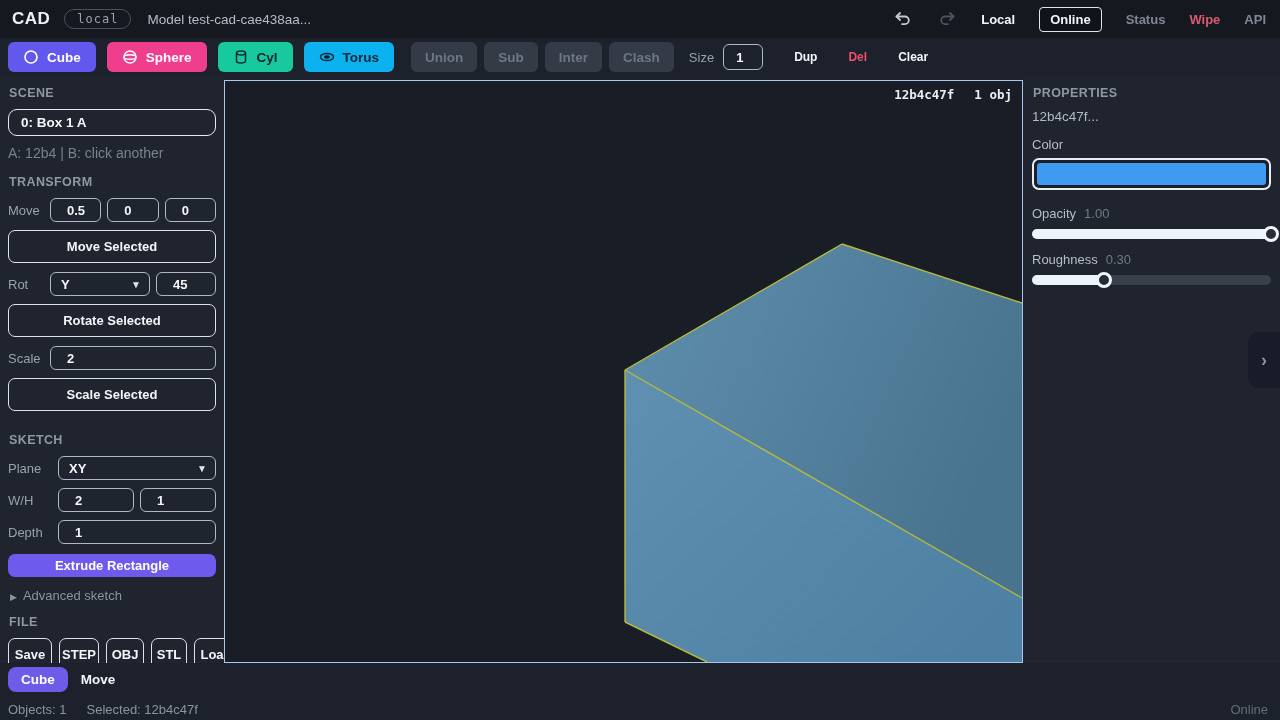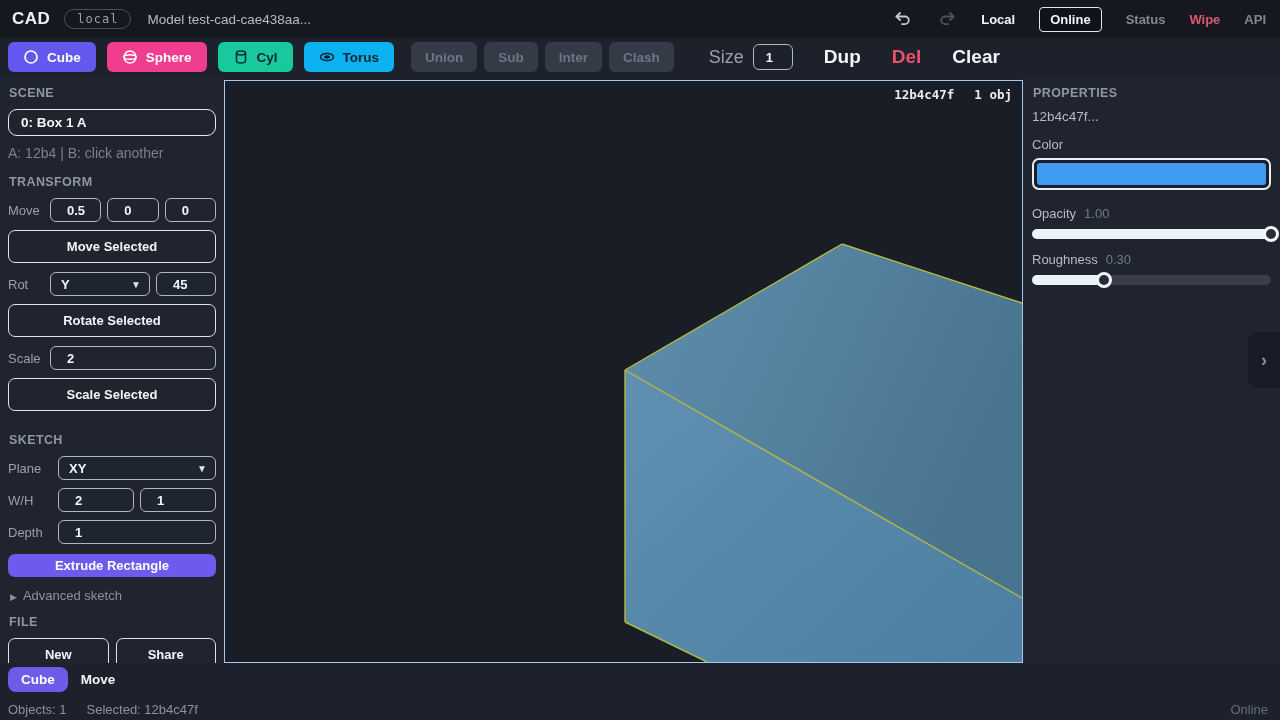--- a/index.html
+++ b/index.html
@@ -26,25 +26,25 @@
   
   .toolbar { position:absolute; left:0; top:38px; width:1280px; height:38px; background:#1c212b;
              display:flex; align-items:center; padding:0 8px; }
   .shape-btn { height:30px; display:flex; align-items:center; gap:8px; padding:0 15px; border:none;
                border-radius:6px; font-size:13.5px; font-weight:bold; margin-right:11px; cursor:pointer;
                font-family:"Liberation Sans", sans-serif; }
   .shape-btn svg { width:16px; height:16px; display:block; }
   .bool-btn { height:30px; padding:0 14px; background:#343b47; color:#6d7684; border:none; border-radius:6px;
               font-size:13.5px; font-weight:bold; margin-right:7px; font-family:"Liberation Sans", sans-serif; }
   .size-group { display:flex; align-items:center; margin-left:8px; }
-  .size-label { color:#99a1ad; font-size:18px;margin-left:20px; }
+  .size-label { color:#99a1ad; font-size:13px; }
   .size-input { margin-left:9px; width:40px; height:26px; background:transparent; border:1px solid #aeb8c6;
                 border-radius:6px; color:#f2f5f9; font-weight:bold; font-size:13px; text-align:left;
                 padding-left:12px; font-family:"Liberation Sans", sans-serif; }
-  .text-btn { background:none; border:none; font-size:19px; font-weight:bold; color:#f2f5f9;
+  .text-btn { background:none; border:none; font-size:12px; font-weight:bold; color:#f2f5f9;
               margin-left:31px; cursor:pointer; font-family:"Liberation Sans", sans-serif; }
   .text-btn.danger { color:#ee5068; }
 
   
   .sidebar { position:absolute; left:0; top:76px; width:224px; height:587px; background:#1f242e;
              padding:10px 8px 0 8px; overflow:hidden; }
   .section-title { font-size:12.5px; font-weight:bold; color:#8f97a4; letter-spacing:0.4px; margin:0 0 9px 1px; }
   .scene-item { border:1.5px solid #e6ebf1; border-radius:9px; height:27px; display:flex; align-items:center;
                 padding:0 12px; font-size:13.5px; font-weight:bold; color:#f4f7fa; margin-bottom:9px; cursor:pointer; }
   .hint { font-size:14px; color:#7a8290; margin-bottom:14px; }
@@ -233,24 +233,20 @@
     <div class="frow">
       <span class="flabel wide">Depth</span>
       <input class="tinput" value="1" style="">
     </div>
     <button class="primary-btn" style="margin-top:2px">Extrude Rectangle</button>
     <div class="advanced">
       <span class="tri">▶</span><span>Advanced sketch</span>
     </div>
 
     <div class="section-title">FILE</div>
-    <div class="file-row">
-      <button class="ghost-btn half">New</button>
-      <button class="ghost-btn half">Share</button>
-    </div>
     <div class="file-row nowrap">
       <button class="ghost-btn fw-save">Save</button>
       <button class="ghost-btn fw-step">STEP</button>
       <button class="ghost-btn fw-obj">OBJ</button>
       <button class="ghost-btn fw-stl">STL</button>
       <button class="ghost-btn fw-load">Load</button>
     </div>
     <div class="file-row">
       <button class="ghost-btn half">Import STEP</button>
       <button class="ghost-btn half">Import IFC</button>

